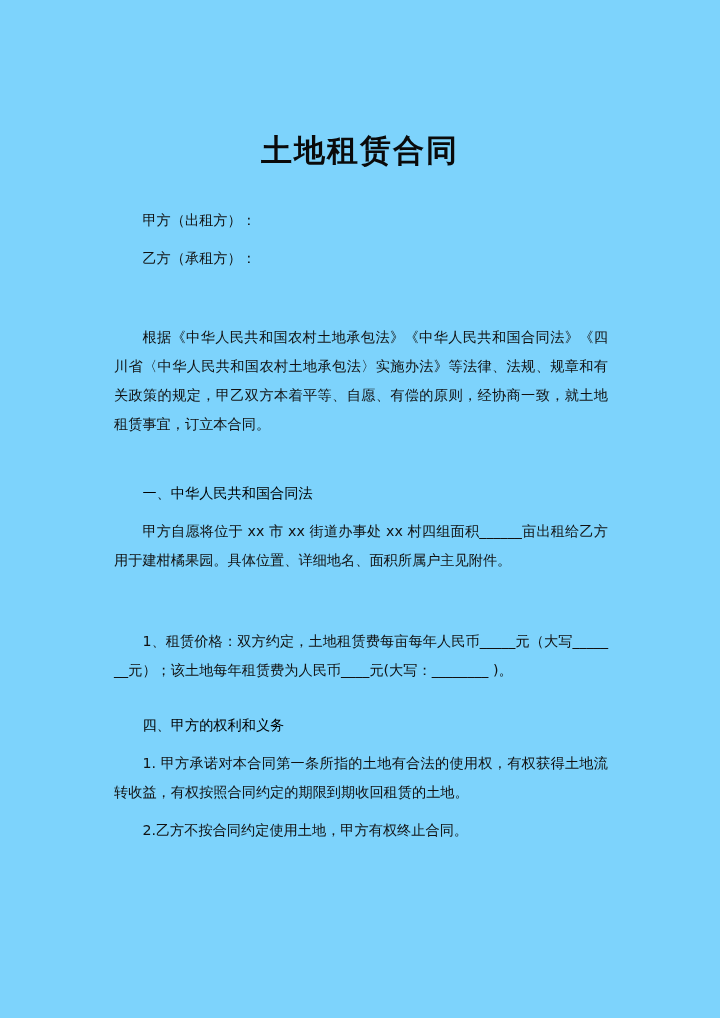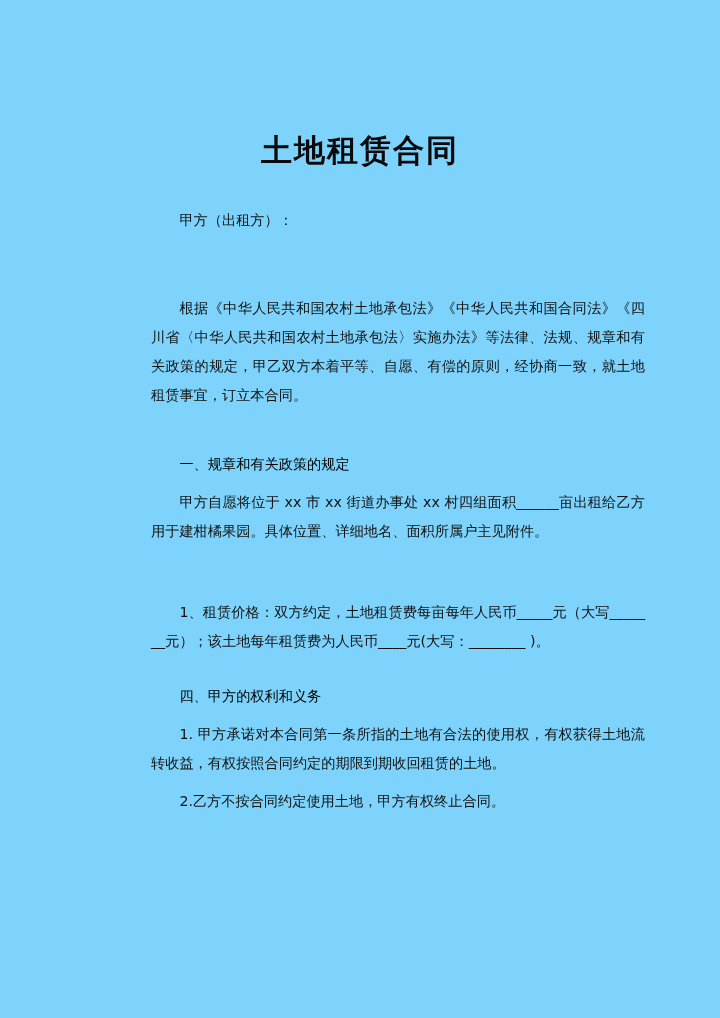--- a/index.html
+++ b/index.html
@@ -34,21 +34,20 @@
     font-weight: 700;
     letter-spacing: 2px;
     line-height: 42px;
     color: #0a0a0a;
   }
   .body-block {
     position: absolute;
     left: 114px;
     top: 206px;
     width: 494px;
-    margin-left: 37px;
   }
   .para {
     font-size: 14.2px;
     line-height: 29px;
     color: #111111;
     text-align: justify;
     text-justify: inter-ideograph;
     word-break: break-all;
     margin: 0;
   }
@@ -72,28 +71,29 @@
 <div class="page">
 
   <h1 class="doc-title">土地租赁合同</h1>
 
   <div class="body-block">
 
     <p class="para indent">甲方（出租方）：</p>
 
     <div class="gap-xs"></div>
 
+    <p class="para indent">乙方（承租方）：</p>
 
     <div class="gap-xl"></div>
 
     <p class="para indent">根据《中华人民共和国农村土地承包法》《中华人民共和国合同法》《四川省〈中华人民共和国农村土地承包法〉实施办法》等法律、法规、规章和有关政策的规定，甲乙双方本着平等、自愿、有偿的原则，经协商一致，就土地租赁事宜，订立本合同。</p>
 
     <div class="gap-l"></div>
 
-    <p class="heading">一、规章和有关政策的规定</p>
+    <p class="heading">一、中华人民共和国合同法</p>
 
     <div class="gap-xs"></div>
 
     <p class="para indent">甲方自愿将位于 xx 市 xx 街道办事处 xx 村四组面积______亩出租给乙方用于建柑橘果园。具体位置、详细地名、面积所属户主见附件。</p>
 
     <div class="gap-s"></div>
 
 
     <div class="gap-xs"></div>
 

